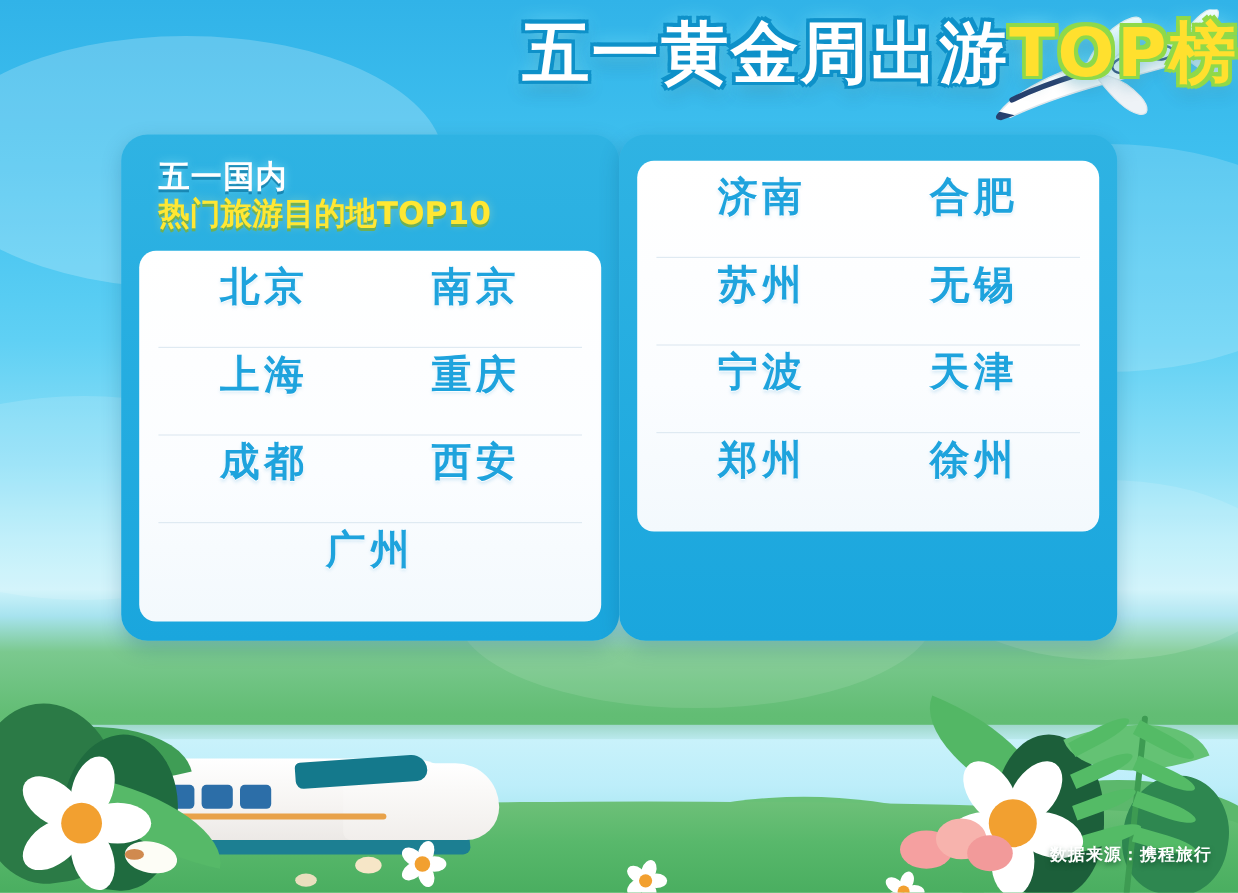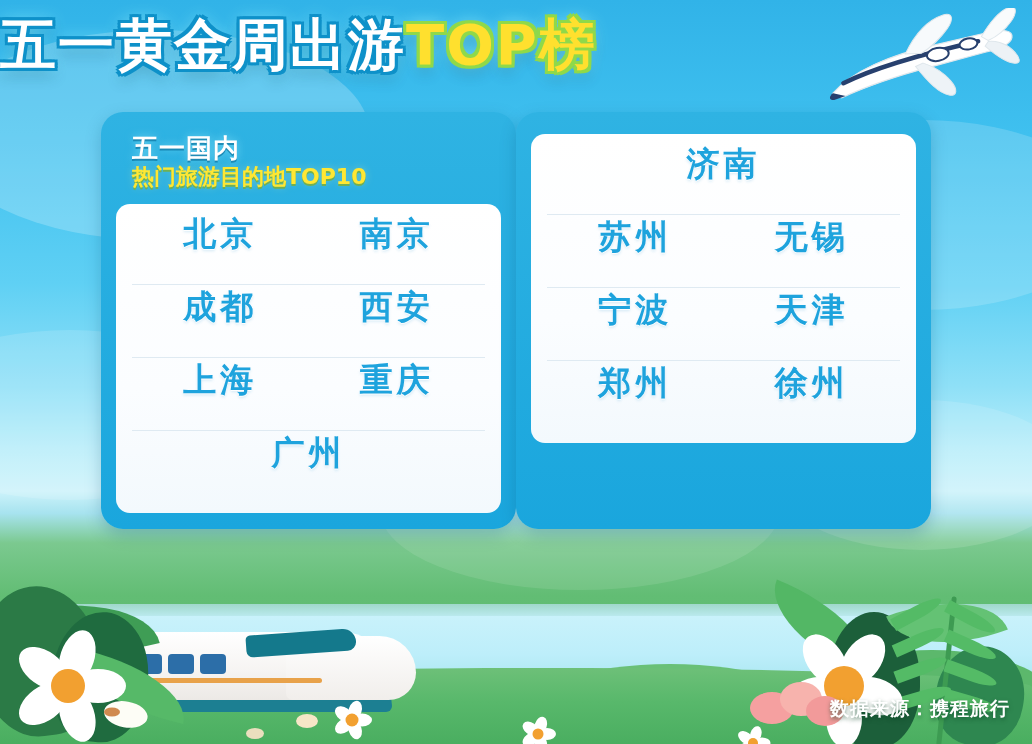--- a/index.html
+++ b/index.html
@@ -154,21 +154,21 @@
     background: #e8a24a; border-radius: 3px;
   }
 
   
   .plane { position: absolute; right: 6px; top: 8px; width: 215px; height: 110px; }
 
   
   .title-wrap {
     position: absolute;
     left: 0; right: 0; top: 16px;
-    text-align: left;
+    text-align: right;
     pointer-events: none;
   }
   .title {
     display: inline-block;
     font-size: 56px;
     font-weight: 900;
     letter-spacing: 2px;
     line-height: 1.05;
     font-family: "DejaVu Sans", "Liberation Sans", sans-serif;
     -webkit-text-stroke: 1px rgba(0,0,0,0.0);
@@ -209,21 +209,21 @@
   .panel-head .line1 {
     font-size: 26px;
     font-weight: 900;
     color: #ffffff;
     letter-spacing: 1px;
     line-height: 1.15;
     text-shadow: 0 2px 0 rgba(7,110,155,0.65), 0 0 8px rgba(170,245,255,0.55);
     font-family: "DejaVu Sans", "Liberation Sans", sans-serif;
   }
   .panel-head .line2 {
-    font-size: 22px;
+    font-size: 26px;
     font-weight: 900;
     color: #ffe733;
     letter-spacing: 0px;
     line-height: 1.18;
     text-shadow: 0 2px 0 rgba(120,175,60,0.85), 0 0 8px rgba(255,250,160,0.35);
     font-family: "DejaVu Sans", "Liberation Sans", sans-serif;
     white-space: nowrap;
   }
 
   .card {
@@ -247,21 +247,21 @@
     letter-spacing: 4px;
     font-family: "DejaVu Sans", "Liberation Sans", sans-serif;
     text-shadow: 0 1px 0 rgba(255,255,255,0.9), 0 2px 3px rgba(30,140,200,0.18);
   }
 
   
   .source {
     position: absolute;
     right: 22px;
     bottom: 22px;
-    font-size: 19px;
+    font-size: 14px;
     font-weight: 800;
     color: #ffffff;
     letter-spacing: 1px;
     font-family: "DejaVu Sans", "Liberation Sans", sans-serif;
     text-shadow: 0 2px 4px rgba(0,60,30,0.55);
   }
 </style>
 </head>
 <body>
 
@@ -399,37 +399,38 @@
       <div class="panel-head">
         <div class="line1">五一国内</div>
         <div class="line2">热门旅游目的地TOP10</div>
       </div>
       <div class="card">
         <div class="row">
           <div class="cell">北京</div>
           <div class="cell">南京</div>
         </div>
         <div class="row">
+          <div class="cell">上海</div>
+          <div class="cell">重庆</div>
+        </div>
+        <div class="row">
           <div class="cell">成都</div>
           <div class="cell">西安</div>
         </div>
         <div class="row">
-          <div class="cell">上海</div>
-          <div class="cell">重庆</div>
-        </div>
-        <div class="row">
           <div class="cell">广州</div>
         </div>
       </div>
     </div>
 
     <div class="panel">
       <div class="card">
         <div class="row">
           <div class="cell">济南</div>
+          <div class="cell">合肥</div>
         </div>
         <div class="row">
           <div class="cell">苏州</div>
           <div class="cell">无锡</div>
         </div>
         <div class="row">
           <div class="cell">宁波</div>
           <div class="cell">天津</div>
         </div>
         <div class="row">

